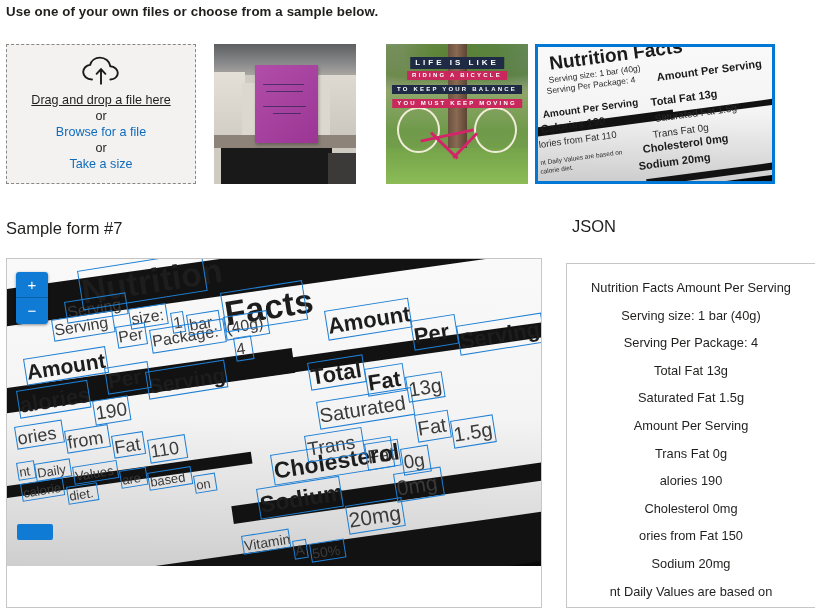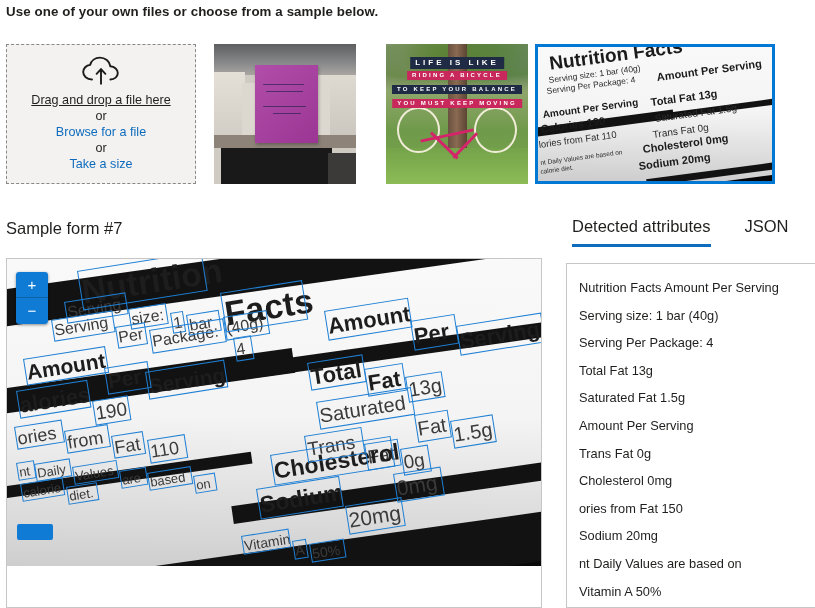--- a/index.html
+++ b/index.html
@@ -195,21 +195,21 @@
   .attr-panel {
     position:absolute; left:566px; top:263px;
     width:249px; height:345px;
     box-sizing:border-box;
     border:1px solid #c8c6c4; border-right:0;
     background:#fff; overflow:hidden;
     padding:10px 12px 0 12px;
   }
   .attr-item {
     font-size:12.8px; color:#201f1e;
-    line-height:16px; padding:6px 0 5.6px 0; white-space:nowrap;
+    line-height:16px; padding:6px 0 5.6px 0; white-space:nowrap;text-align:center;
   }
 </style>
 </head>
 <body>
 
 <div id="root">
 
   <div class="page-intro">Use one of your own files or choose from a sample below.</div>
 
   <div class="sample-strip">
@@ -403,33 +403,33 @@
     </div>
   </div>
 
   <div class="zoomctl">
     <button>+</button>
     <button>−</button>
   </div>
   <button class="fitbtn"></button>
 
   <div class="tabs">
-    <div class="tab active">Detected attributes</div>
     <div class="tab">JSON</div>
   </div>
 
   <div class="attr-panel">
     <div id="attr-list">
         <div class="attr-item">Nutrition Facts Amount Per Serving</div>
         <div class="attr-item">Serving size: 1 bar (40g)</div>
         <div class="attr-item">Serving Per Package: 4</div>
         <div class="attr-item">Total Fat 13g</div>
         <div class="attr-item">Saturated Fat 1.5g</div>
         <div class="attr-item">Amount Per Serving</div>
         <div class="attr-item">Trans Fat 0g</div>
+        <div class="attr-item">alories 190</div>
         <div class="attr-item">Cholesterol 0mg</div>
         <div class="attr-item">ories from Fat 150</div>
         <div class="attr-item">Sodium 20mg</div>
         <div class="attr-item">nt Daily Values are based on</div>
         <div class="attr-item">Vitamin A 50%</div>
       </div>
   </div>
 
 </div>
 

